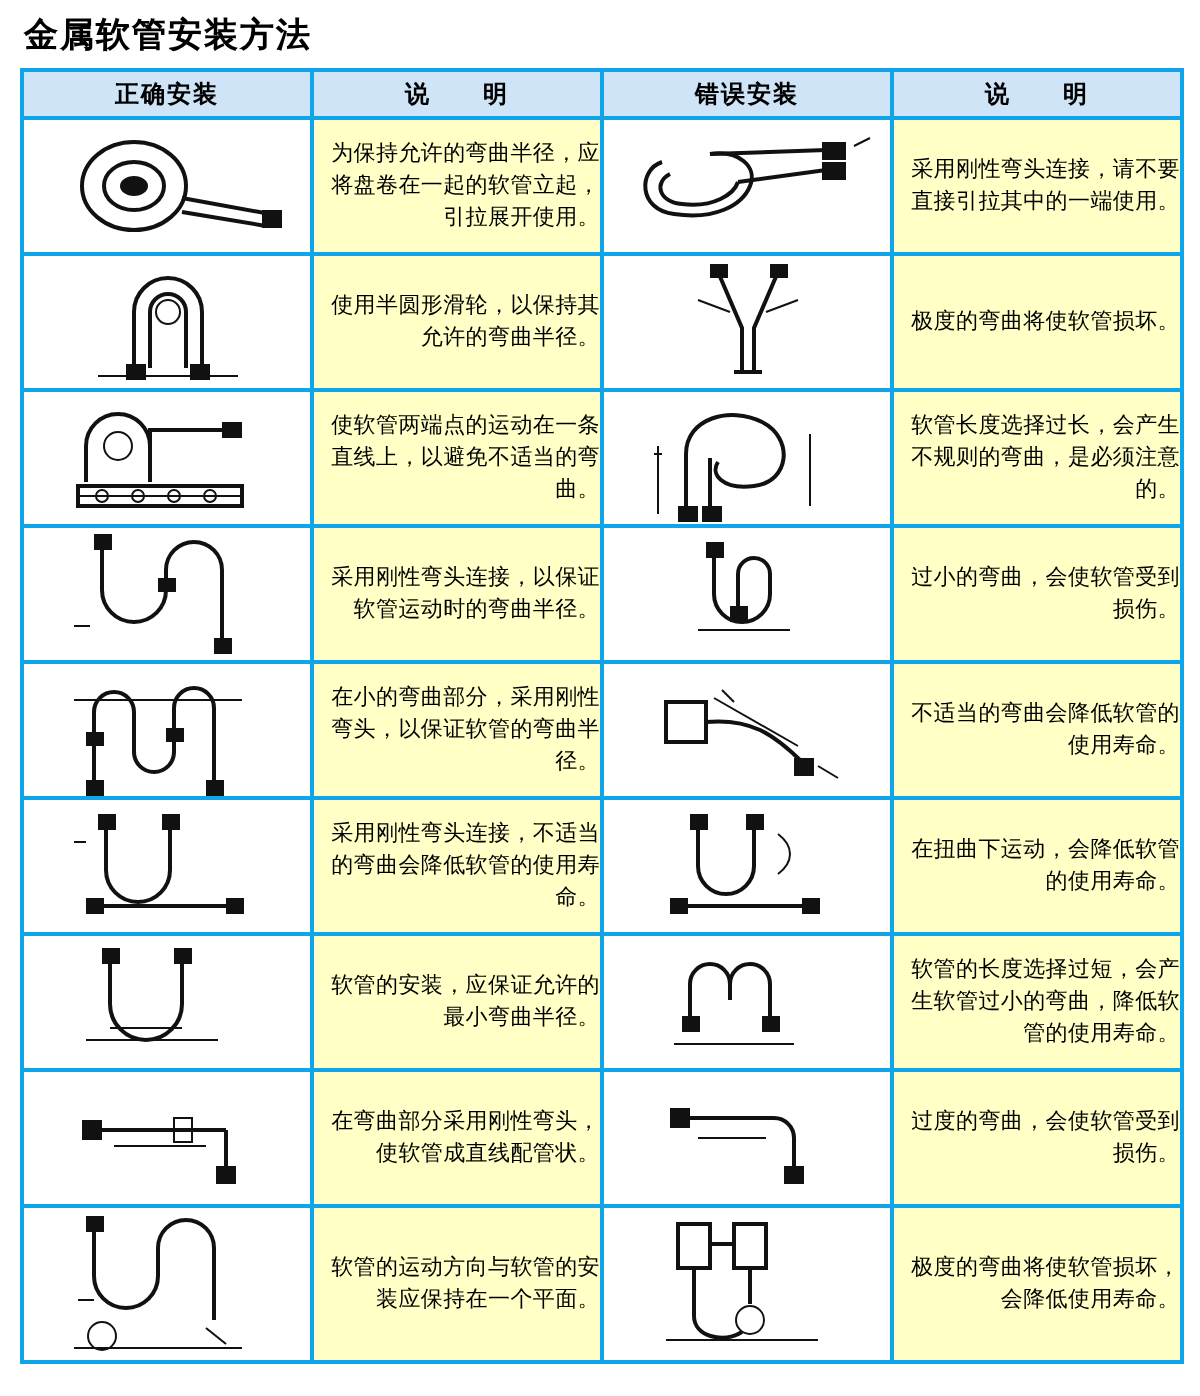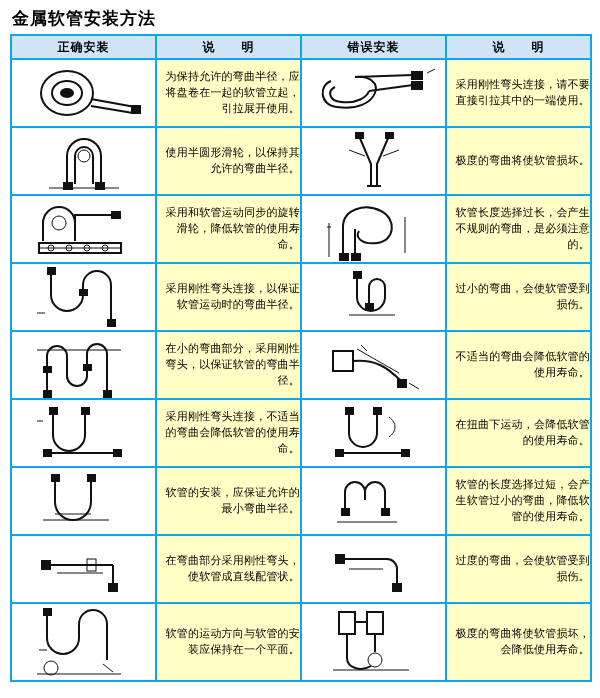--- a/index.html
+++ b/index.html
@@ -152,21 +152,21 @@
             <path d="M22 46 L104 46 L104 56 L22 56 Z" class="sk"></path>
             <path d="M22 51 L104 51" class="sk1"></path>
             <circle cx="34" cy="51" r="3" class="sk1"></circle>
             <circle cx="52" cy="51" r="3" class="sk1"></circle>
             <circle cx="70" cy="51" r="3" class="sk1"></circle>
             <circle cx="88" cy="51" r="3" class="sk1"></circle>
             <path d="M58 44 L58 18 L96 18" class="sk"></path>
             <rect x="94" y="14" width="10" height="8" class="skf"></rect>
           </svg>
         </td>
-        <td class="cell-txt">采用和软管运动同步的旋转滑轮，降低软管的使用寿命。</td>
+        <td class="cell-txt">使软管两端点的运动在一条直线上，以避免不适当的弯曲。</td>
         <td class="cell-img">
           <svg width="130" height="64" viewBox="0 0 130 64">
             <path d="M34 58 L34 30 C34 12 56 6 72 14 C88 22 86 44 68 46 C52 48 46 40 50 34" class="sk"></path>
             <rect x="30" y="56" width="10" height="8" class="skf"></rect>
             <path d="M46 32 L46 58" class="sk"></path>
             <rect x="42" y="56" width="10" height="8" class="skf"></rect>
             <path d="M20 26 L20 60" class="sk1"></path>
             <path d="M96 20 L96 56" class="sk1"></path>
             <path d="M18 30 L22 30" class="sk1"></path>
           </svg>

